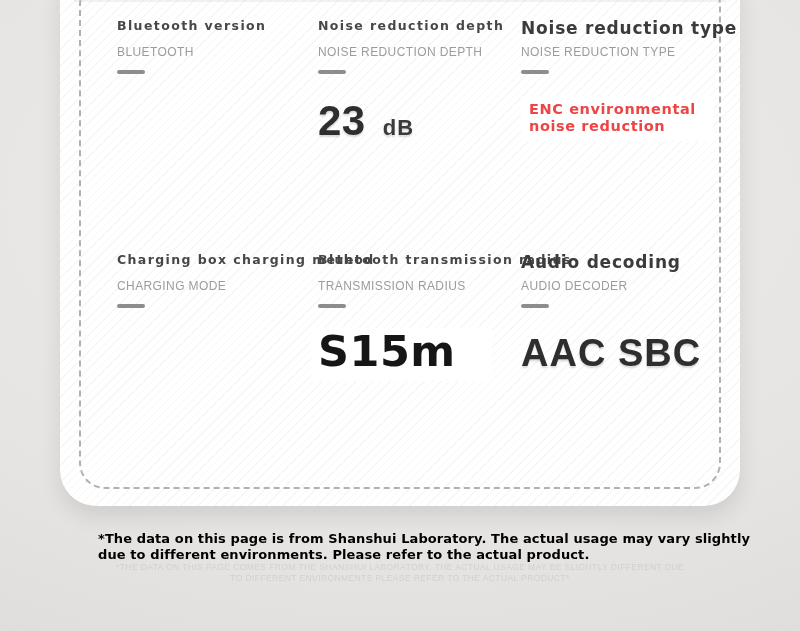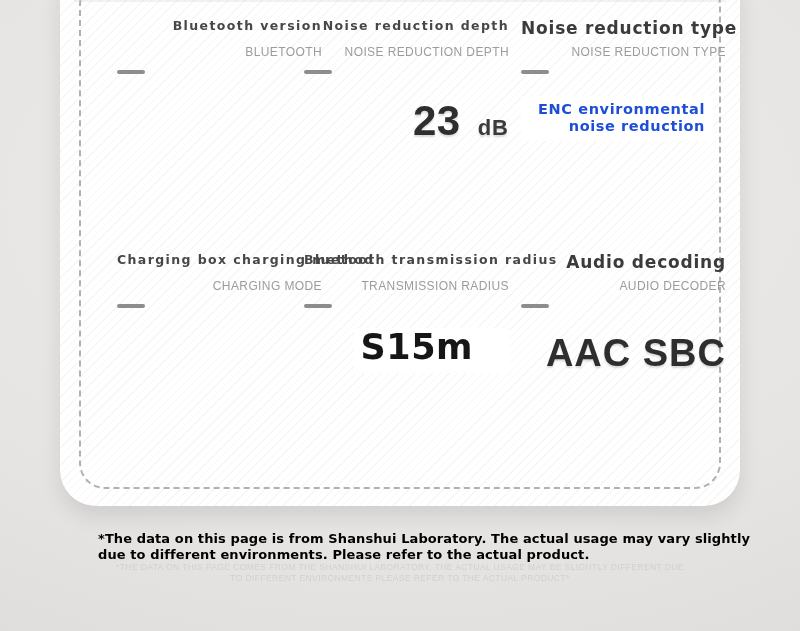--- a/index.html
+++ b/index.html
@@ -23,22 +23,22 @@
   .card .topline {
     position:absolute; left:14px; right:14px; top:34px; height:4px;
     background:rgba(0,0,0,0.05);
   }
   .card .dashed {
     position:absolute; left:19px; right:19px; top:15px; bottom:17px;
     border:2px dashed #b3b0ad; border-radius:26px;
   }
 
   
-  .cell { position:absolute; width:205px;text-align:right; }
-  .c1 { left:117px; } .c2 { left:304px; } .c3 { left:521px; }
+  .cell { position:absolute; width:205px; }
+  .c1 { left:117px; } .c2 { left:318px; } .c3 { left:521px; }
   .r1 { top:18px; }  .r2 { top:252px; }
 
   .t {
     font-family:"DejaVu Sans", sans-serif;
     font-size:12.5px; font-weight:bold; color:#474747;
     letter-spacing:1.4px; height:26px; line-height:16px; white-space:nowrap;
   }
   .c3 .t { font-size:17px; letter-spacing:0.8px; color:#3b3b3b; line-height:20px; }
 
   .s {
@@ -53,28 +53,28 @@
     text-shadow:0 2px 2px rgba(0,0,0,0.15);
   }
   .r2 .v { font-size:38px; letter-spacing:1px; }
   .v .unit { font-size:22px; letter-spacing:1px; margin-left:17px; color:#3a3a3a; }
 
   
   .v.boxed-enc {
     margin-top:22px; width:176px; white-space:normal;
     background:#ffffff; padding:5px 8px 6px 8px;
     font-family:"DejaVu Sans", sans-serif;
-    font-size:14.5px; line-height:17px; letter-spacing:0.6px; color:#1d4ed8;
+    font-size:14.5px; line-height:17px; letter-spacing:0.6px; color:#ef4444;
     text-shadow:none;
   }
   .v.boxed-dist {
     margin-top:20px; margin-left:-7px; display:inline-block;
     background:#ffffff; padding:2px 36px 8px 7px;
     font-family:"DejaVu Sans", sans-serif;
-    font-size:35px; letter-spacing:0.5px; color:#161616;
+    font-size:43px; letter-spacing:0.5px; color:#161616;
     text-shadow:none;
   }
 
   
   .footnote-primary {
     position:absolute; left:98px; top:531px; width:655px;
     font-family:"DejaVu Sans", sans-serif;
     font-size:13px; font-weight:bold; color:#000000; line-height:16px;
     letter-spacing:0.1px;
   }

